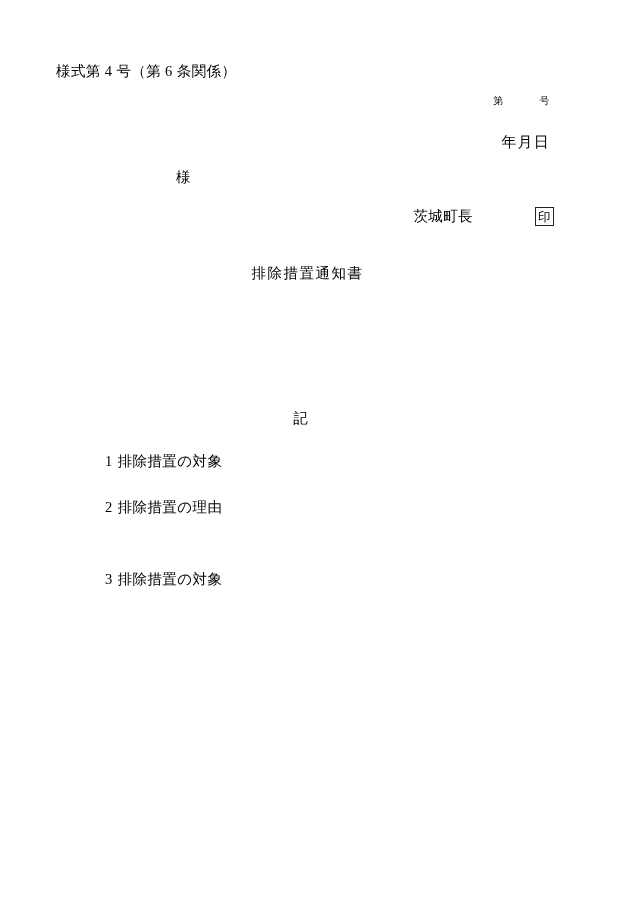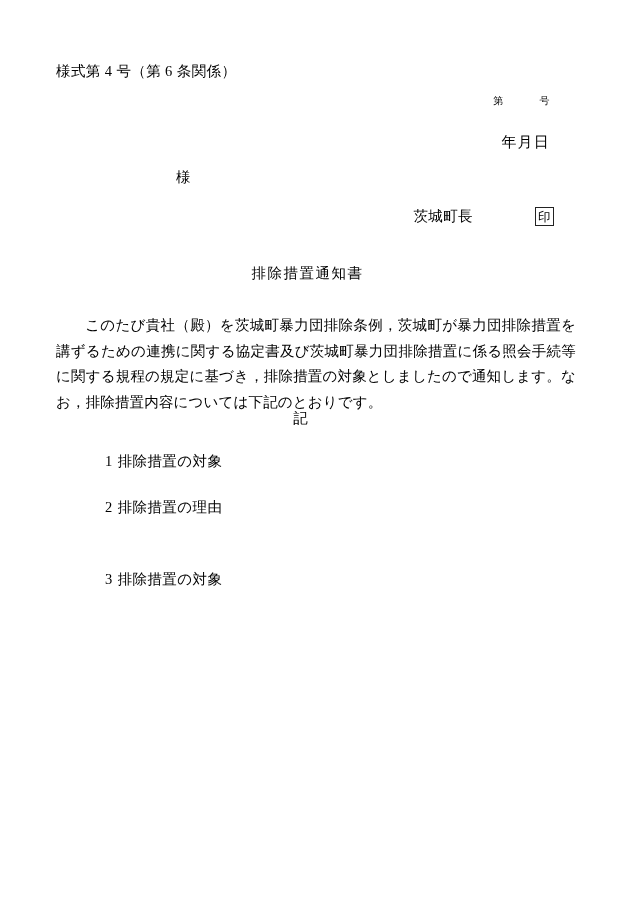--- a/index.html
+++ b/index.html
@@ -149,21 +149,20 @@
   <div class="addressee">様</div>
 
   <div class="issuer-row">
     <span class="issuer-name">茨城町長</span>
     <span class="seal-gap"></span>
     <span class="seal-box">印</span>
   </div>
 
   <div class="doc-title">排除措置通知書</div>
 
-  <div class="body-text"><span class="indent"></span><span>このたび貴社（殿）を茨城町暴力団排除条例，茨城町が暴力団排除措置を講ずるための連携に関する協定書及び茨城町暴力団排除措置に係る照会手続等に関する規程の規定に基づき，排除措置の対象としましたので通知します。なお，排除措置内容については下記のとおりです。</span></div>
 
   <div class="ki-mark">記</div>
 
   <div class="item item-1"><span>1</span><span class="num-gap"></span><span>排除措置の対象</span></div>
 
   <div class="item item-2"><span>2</span><span class="num-gap"></span><span>排除措置の理由</span></div>
 
   <div class="item item-3"><span>3</span><span class="num-gap"></span><span>排除措置の対象</span></div>
 
 </div>

